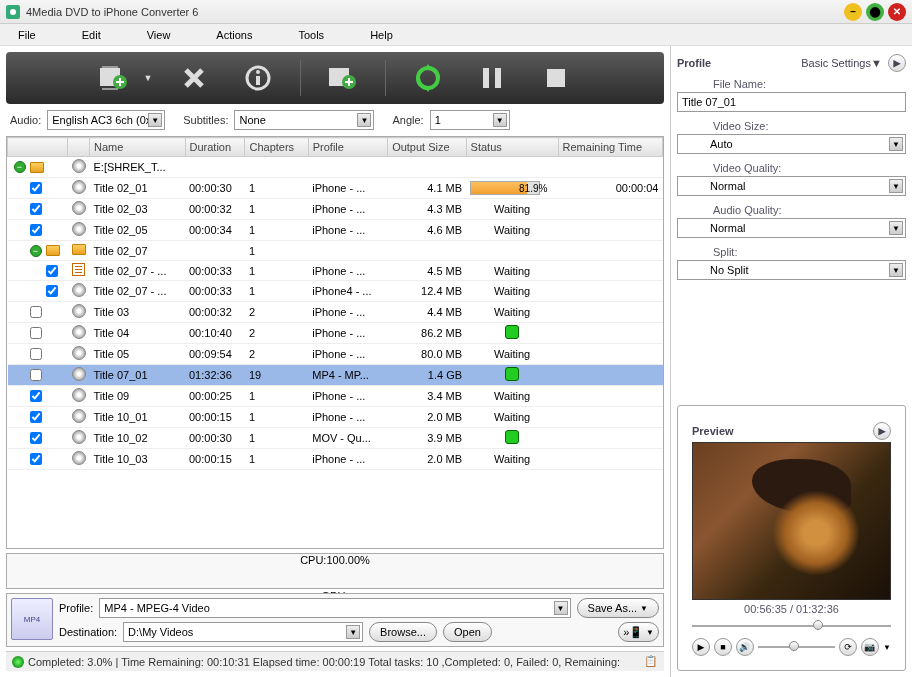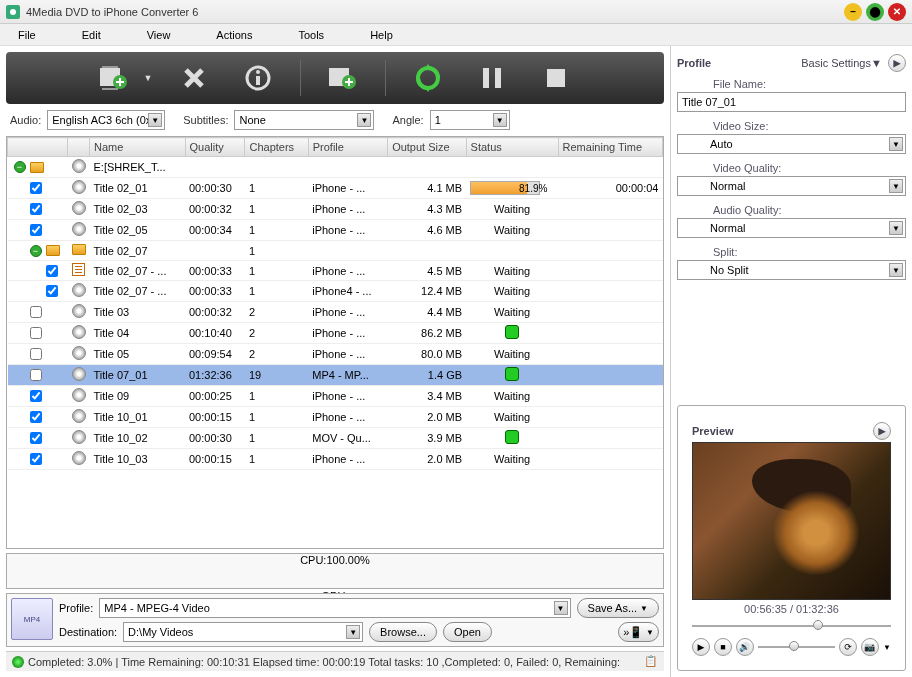--- a/index.html
+++ b/index.html
@@ -164,21 +164,21 @@
         </div>
     </div>
 
     <div class="tablewrap">
       <table>
         <thead>
             <tr id="thead-row">
               <th style="width: 60px;"></th>
               <th style="width: 22px;"></th>
               <th>Name</th>
-              <th>Quality</th>
+              <th>Duration</th>
               <th>Chapters</th>
               <th>Profile</th>
               <th>Output Size</th>
               <th>Status</th>
               <th>Remaining Time</th>
             </tr>
           </thead>
         <tbody id="tbody">
             <tr>
               <td>

